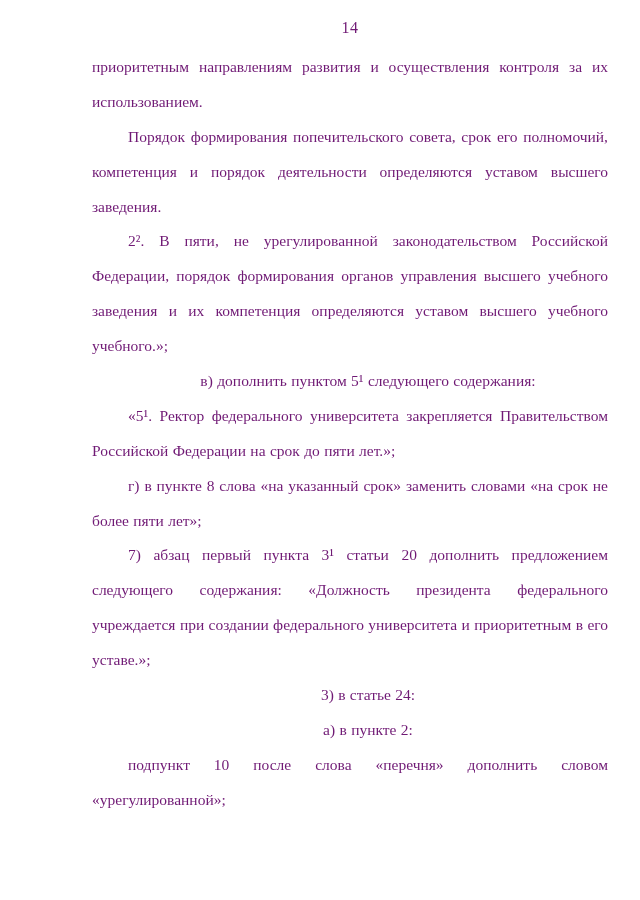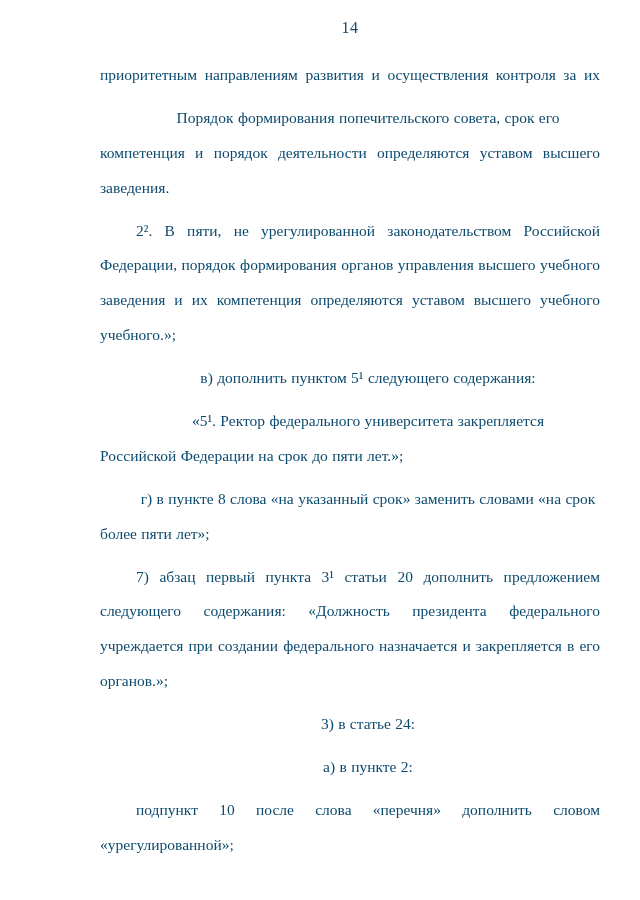--- a/index.html
+++ b/index.html
@@ -11,41 +11,41 @@
     height: 900px;
     background: #ffffff;
     overflow: hidden;
   }
   .page {
     position: relative;
     width: 640px;
     height: 900px;
     background: #ffffff;
     font-family: "Liberation Serif", "DejaVu Serif", serif;
-    color: #0c4a6e;
+    color: #701a75;
   }
   .page-number {
     position: absolute;
     top: 17px;
     left: 92px;
     width: 516px;
     height: 22px;
     line-height: 22px;
     text-align: center;
     font-size: 16px;
     letter-spacing: 0.5px;
   }
   .content {
     position: absolute;
     top: 50px;
     left: 92px;
     width: 516px;
   }
   .para {
-    margin: 8px;
+    margin: 0;
     padding: 0;
   }
   .line {
     height: 34.9px;
     line-height: 34.9px;
     font-size: 15.5px;
     white-space: normal;
     overflow: hidden;
     text-align: left;
     word-spacing: 0.5px;
@@ -60,20 +60,21 @@
   }
 </style>
 </head>
 <body>
 
 <div class="page">
   <div class="page-number">14</div>
   <div class="content">
       <div class="para">
         <div class="line full">приоритетным направлениям развития и осуществления контроля за их</div>
+        <div class="line">использованием.</div>
       </div>
       <div class="para">
         <div class="line full first-indent">Порядок формирования попечительского совета, срок его полномочий,</div>
         <div class="line full">компетенция и порядок деятельности определяются уставом высшего учебного</div>
         <div class="line">заведения.</div>
       </div>
       <div class="para">
         <div class="line full first-indent">2². В пяти, не урегулированной законодательством Российской</div>
         <div class="line full">Федерации, порядок формирования органов управления высшего учебного</div>
         <div class="line full">заведения и их компетенция определяются уставом высшего учебного</div>
@@ -86,22 +87,22 @@
         <div class="line full first-indent">«5¹. Ректор федерального университета закрепляется Правительством</div>
         <div class="line">Российской Федерации на срок до пяти лет.»;</div>
       </div>
       <div class="para">
         <div class="line full first-indent">г) в пункте 8 слова «на указанный срок» заменить словами «на срок не</div>
         <div class="line">более пяти лет»;</div>
       </div>
       <div class="para">
         <div class="line full first-indent">7) абзац первый пункта 3¹ статьи 20 дополнить предложением</div>
         <div class="line full">следующего содержания: «Должность президента федерального университета</div>
-        <div class="line full">учреждается при создании федерального назначается и закрепляется в его</div>
-        <div class="line">органов.»;</div>
+        <div class="line full">учреждается при создании федерального университета и приоритетным в его</div>
+        <div class="line">уставе.»;</div>
       </div>
       <div class="para">
         <div class="line first-indent">3) в статье 24:</div>
       </div>
       <div class="para">
         <div class="line first-indent">а) в пункте 2:</div>
       </div>
       <div class="para">
         <div class="line full first-indent">подпункт 10 после слова «перечня» дополнить словом</div>
         <div class="line">«урегулированной»;</div>

